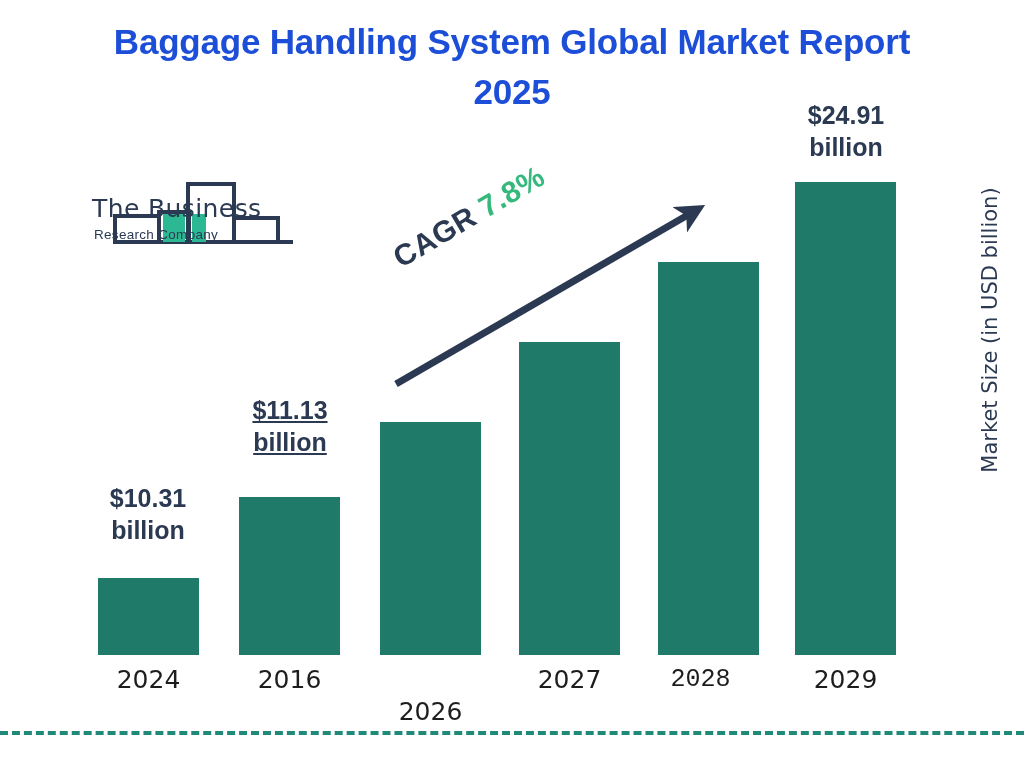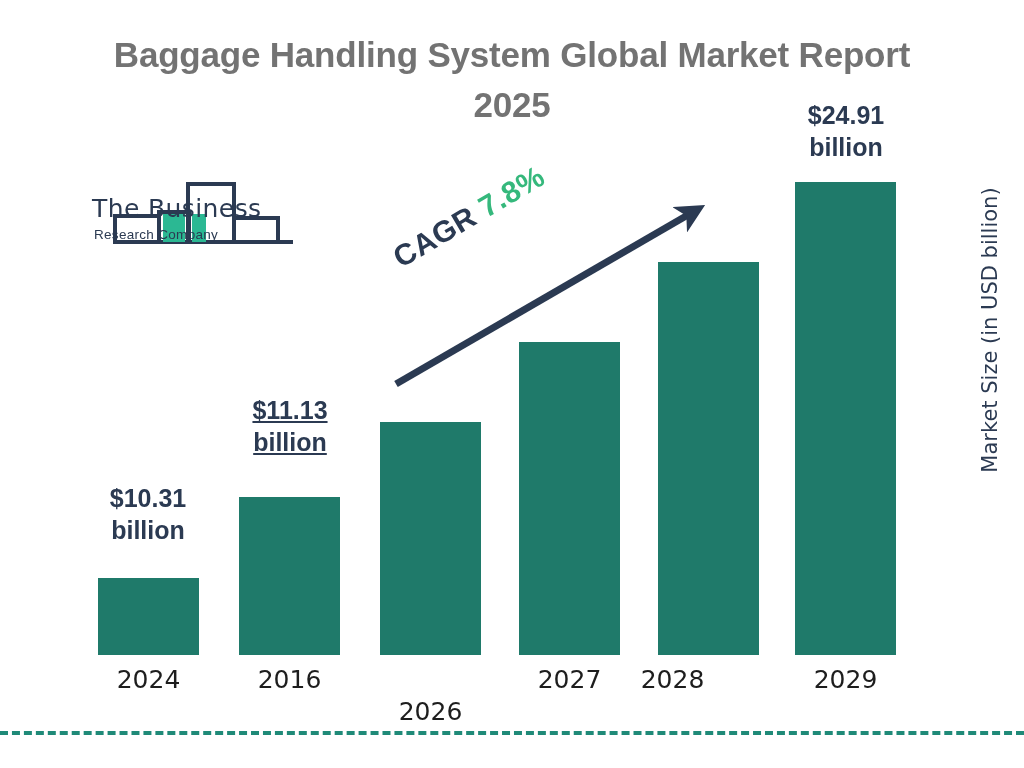--- a/index.html
+++ b/index.html
@@ -15,28 +15,28 @@
     width: 1024px;
     height: 768px;
     background: #ffffff;
     overflow: hidden;
   }
 
   
   #chart-title {
     position: absolute;
     left: 112px;
-    top: 30px;
+    top: 17px;
     width: 800px;
     text-align: center;
     font-family: "Liberation Sans", sans-serif;
     font-weight: bold;
     font-size: 35px;
     line-height: 1.42;
-    color: #737373;
+    color: #1d4ed8;
     letter-spacing: -0.2px;
   }
 
   
   #logo {
     position: absolute;
     left: 88px;
     top: 178px;
     width: 212px;
     height: 72px;
@@ -167,21 +167,21 @@
 billion</div>
     <div class="x-tick" style="left:219px; top:665px; width:141px;">2016</div>
 
     <div class="bar" style="left:380px; top:422px; width:101px; height:233px;"></div>
     <div class="x-tick" style="left:360px; top:665px; width:141px;margin-top:32px;">2026</div>
 
     <div class="bar" style="left:519px; top:342px; width:101px; height:313px;"></div>
     <div class="x-tick" style="left:499px; top:665px; width:141px;">2027</div>
 
     <div class="bar" style="left:658px; top:262px; width:101px; height:393px;"></div>
-    <div class="x-tick" style="left:602px; top:665px; width:141px;">2028</div>
+    <div class="x-tick" style="left:630px; top:665px; width:141px;font-family:Liberation Mono, monospace;">2028</div>
 
     <div class="bar" style="left:795px; top:182px; width:101px; height:473px;"></div>
     <div class="bar-value" style="left:746px; top:100px; width:200px;">$24.91
 billion</div>
     <div class="x-tick" style="left:775px; top:665px; width:141px;">2029</div>
   </div>
 
   <svg style="position:absolute; left:0; top:0; width:1024px; height:768px; pointer-events:none;">
     <defs>
       <marker id="arrowhead" markerWidth="4.2" markerHeight="4.2" refX="2.2" refY="2.1" orient="auto">

